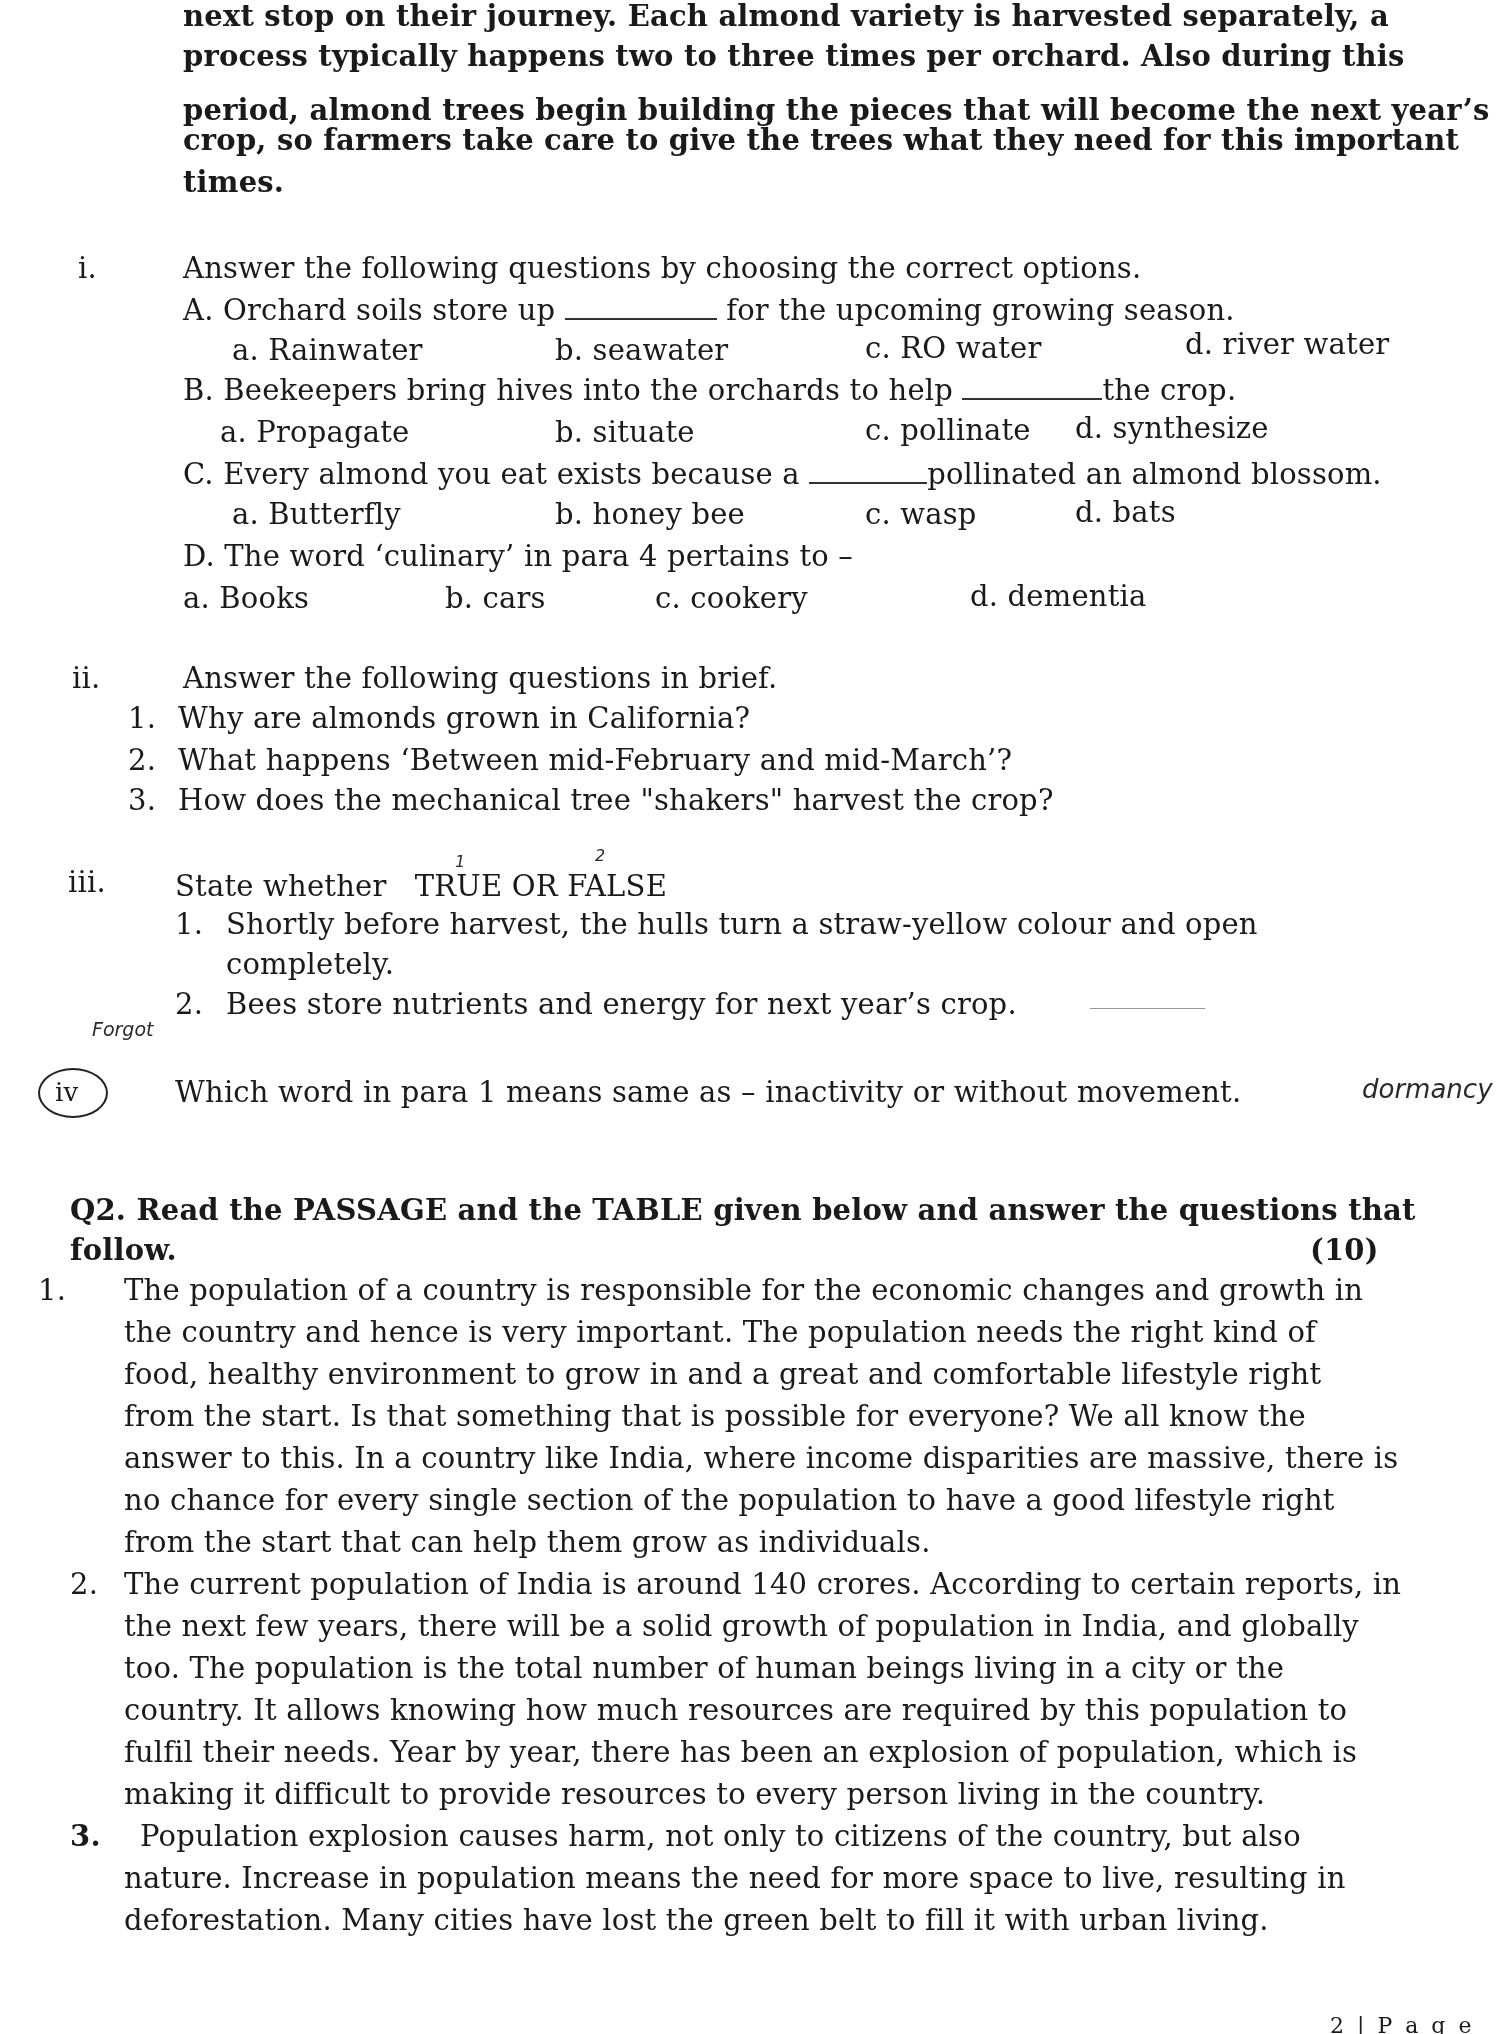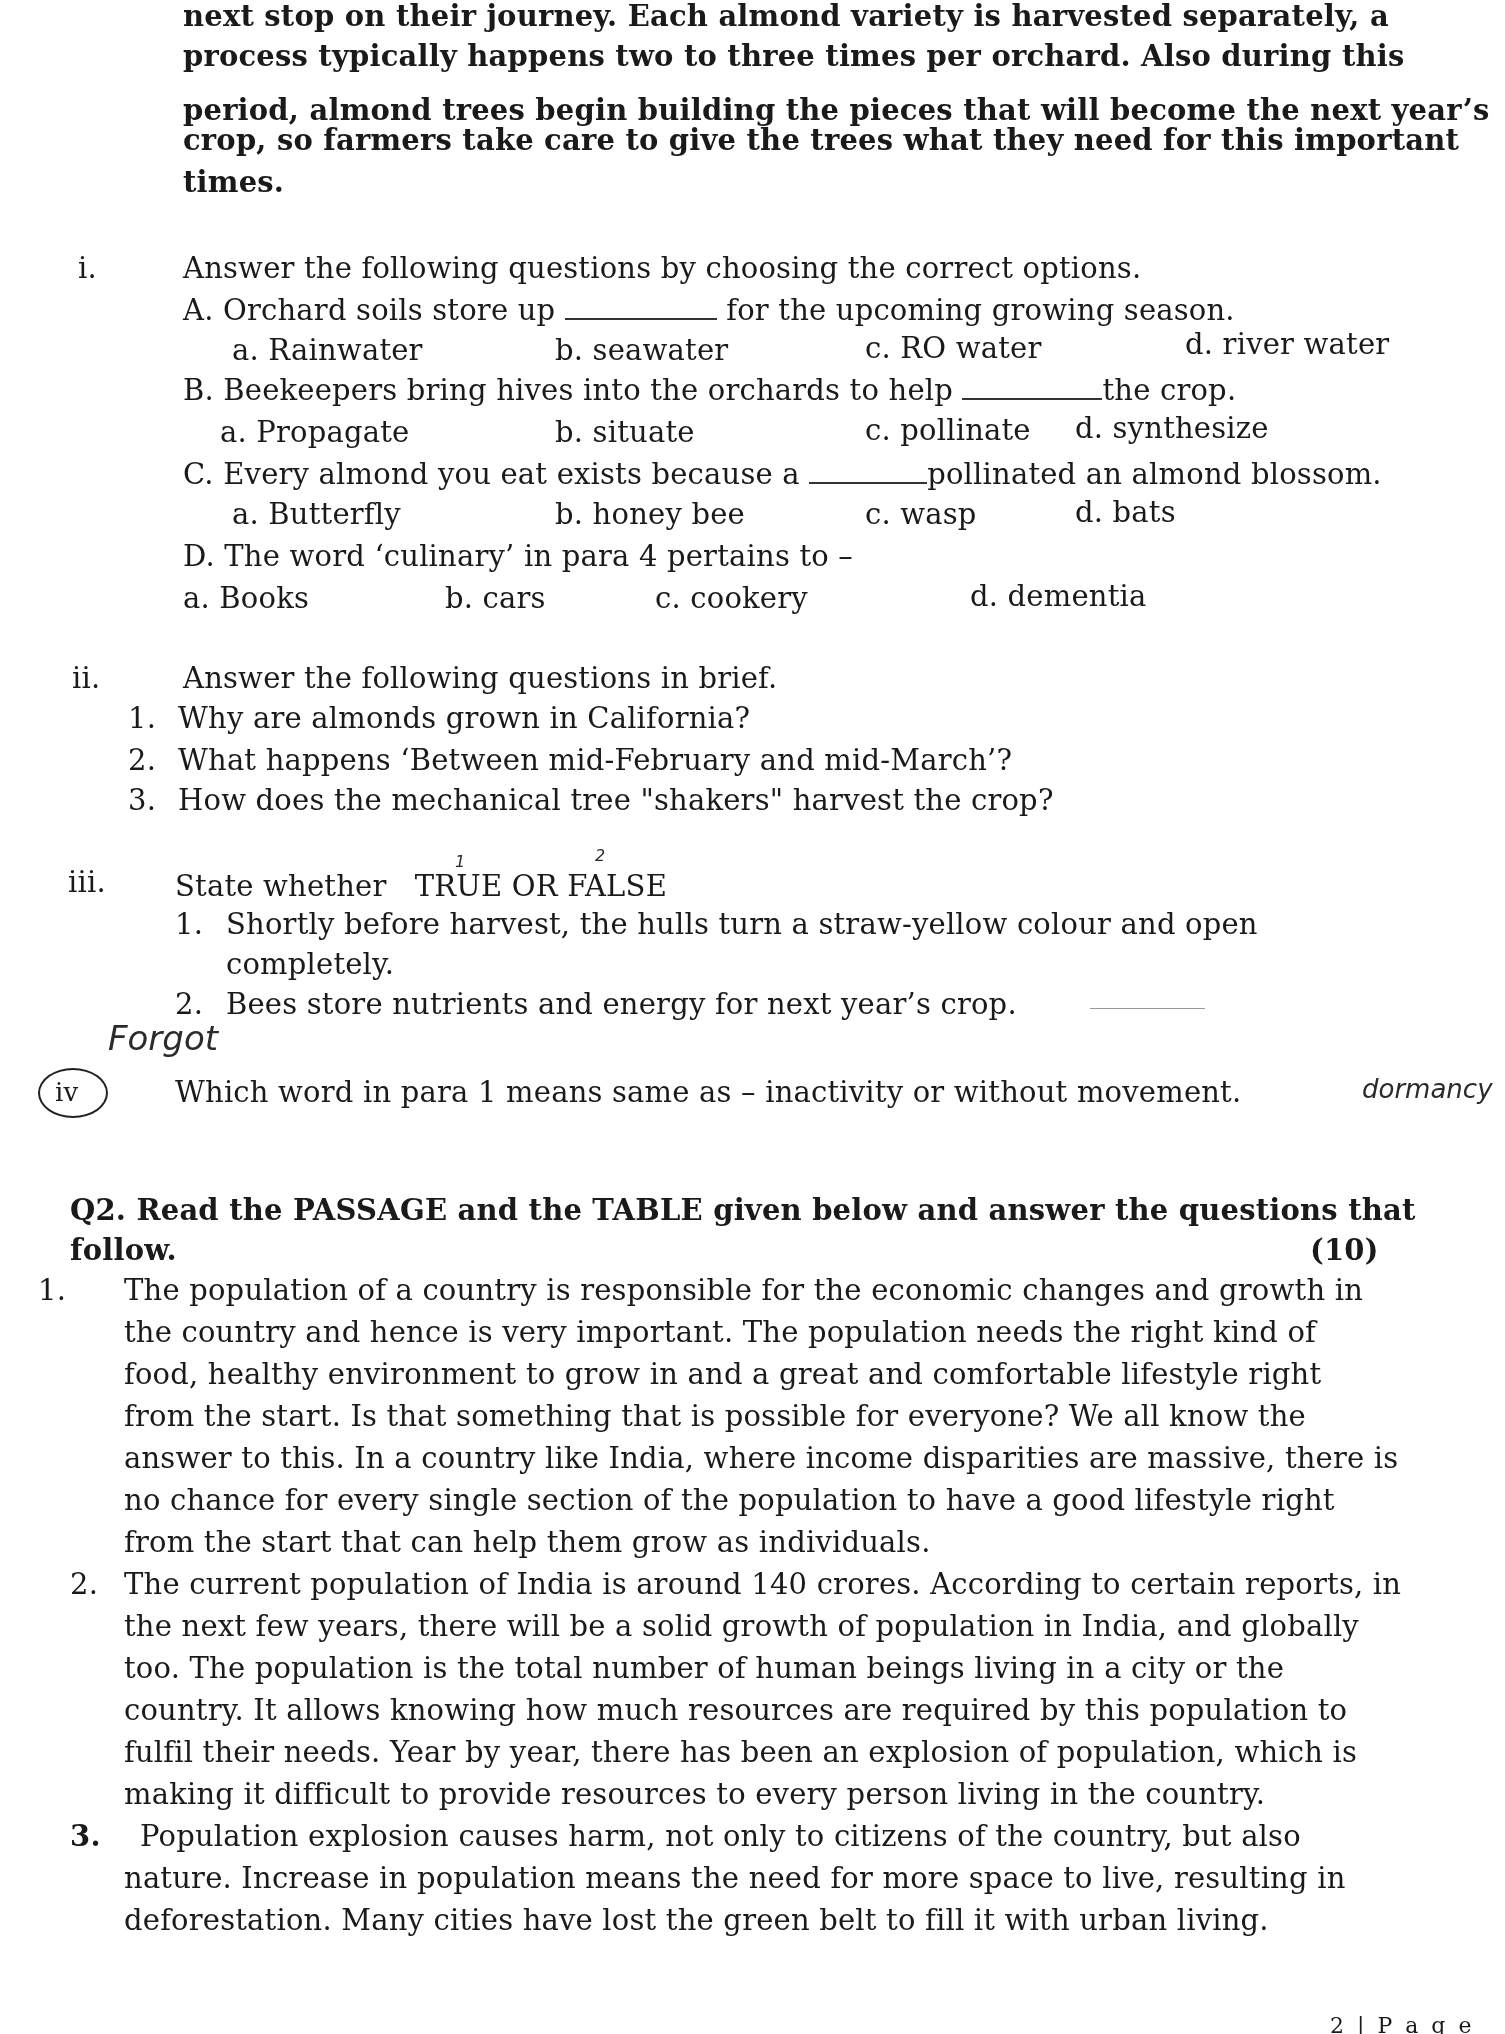--- a/index.html
+++ b/index.html
@@ -90,21 +90,21 @@
   </div>
   <div class="line" style="left:175px; top:906px;">1.</div>
   <div class="line" style="left:226px; top:906px;">Shortly before harvest, the hulls turn a straw-yellow colour and open</div>
   <div class="line" style="left:226px; top:946px;">completely.</div>
   <div class="line" style="left:175px; top:986px;">2.</div>
   <div class="line" style="left:226px; top:986px;">Bees store nutrients and energy for next year’s crop.</div>
   <div style="position:absolute; left:1090px; top:1008px; width:115px; height:1px; background:#999;"></div>
 </div>
 
 <div>
-  <span class="hw" style="left:108px; top:1018px; font-size:34px;">Forgot</span>
+  <span class="hw" style="left:92px; top:1018px; font-size:19px;">Forgot</span>
   <div class="circle" style="left:38px; top:1068px; width:66px; height:46px;"></div>
   <div class="line" style="left:55px; top:1074px; font-size:26px;">iv</div>
   <div class="line" style="left:175px; top:1074px;">Which word in para 1 means same as – inactivity or without movement.</div>
   <span class="hw" style="left:1362px; top:1074px; font-size:26px;">dormancy</span>
 </div>
 
 <div>
   <div class="line bold" style="left:70px; top:1192px;">Q2. Read the PASSAGE and the TABLE given below and answer the questions that</div>
   <div class="line bold" style="left:70px; top:1232px;">follow.</div>
   <div class="line bold" style="left:1310px; top:1232px;">(10)</div>

